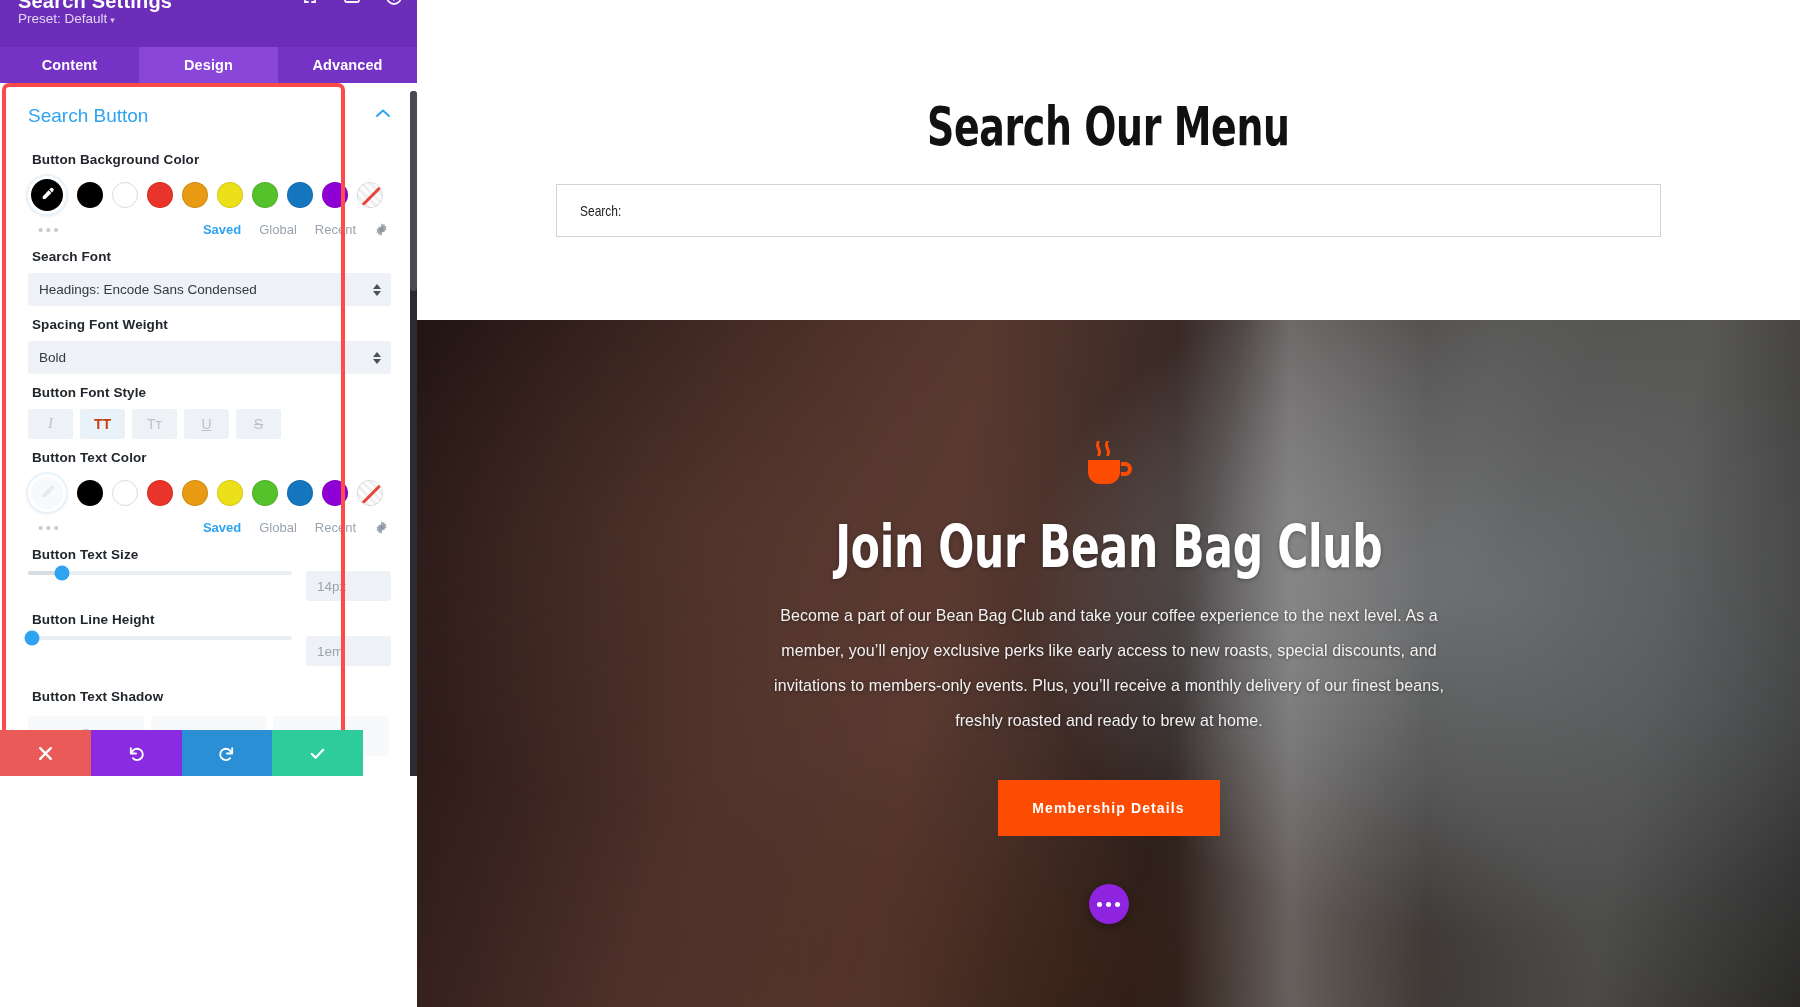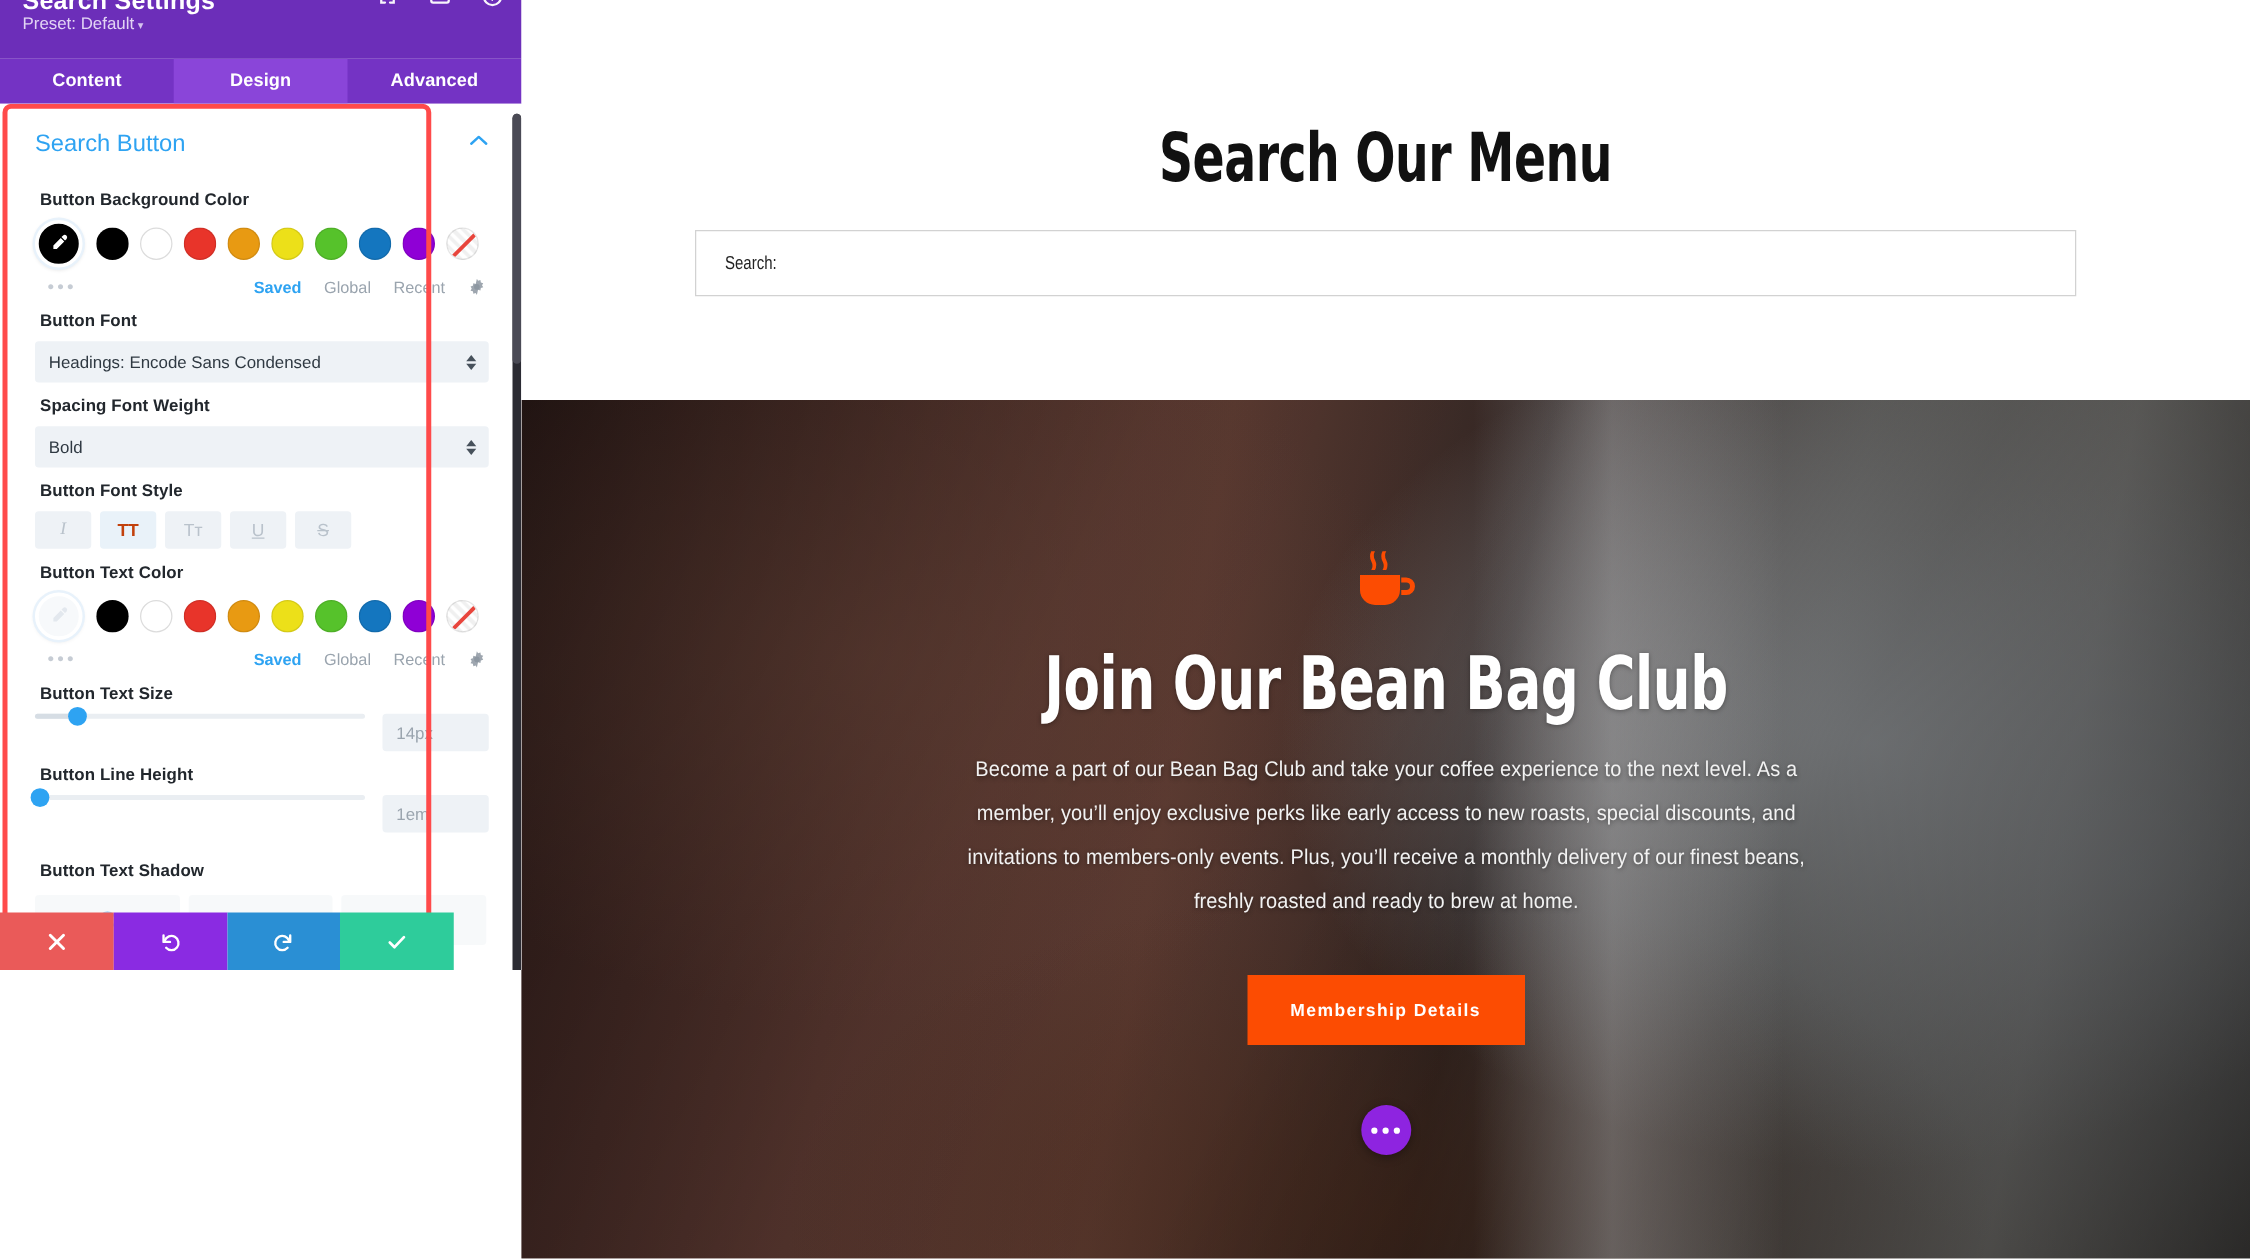--- a/index.html
+++ b/index.html
@@ -414,21 +414,21 @@
                       <circle cx="8" cy="8" r="2.4"></circle>
                       <path d="M8 1l1 1.8 2-.6.4 2 2 .6-1 1.8 1 1.8-2 .6-.4 2-2-.6L8 15l-1-1.8-2 .6-.4-2-2-.6 1-1.8L2.6 7.6l2-.6.4-2 2 .6z" fill-opacity=".85"></path>
                     </g>
                   </svg>
               </span>
             </span>
           </div>
         </div>
 
         <div class="field">
-          <div class="field-label">Button Font</div>
+          <div class="field-label">Search Font</div>
           <div class="select">
             <span>Headings: Encode Sans Condensed</span>
             <span class="updown">
                 <i class="up"></i>
                 <i class="dn"></i>
               </span>
           </div>
         </div>
 
         <div class="field">

